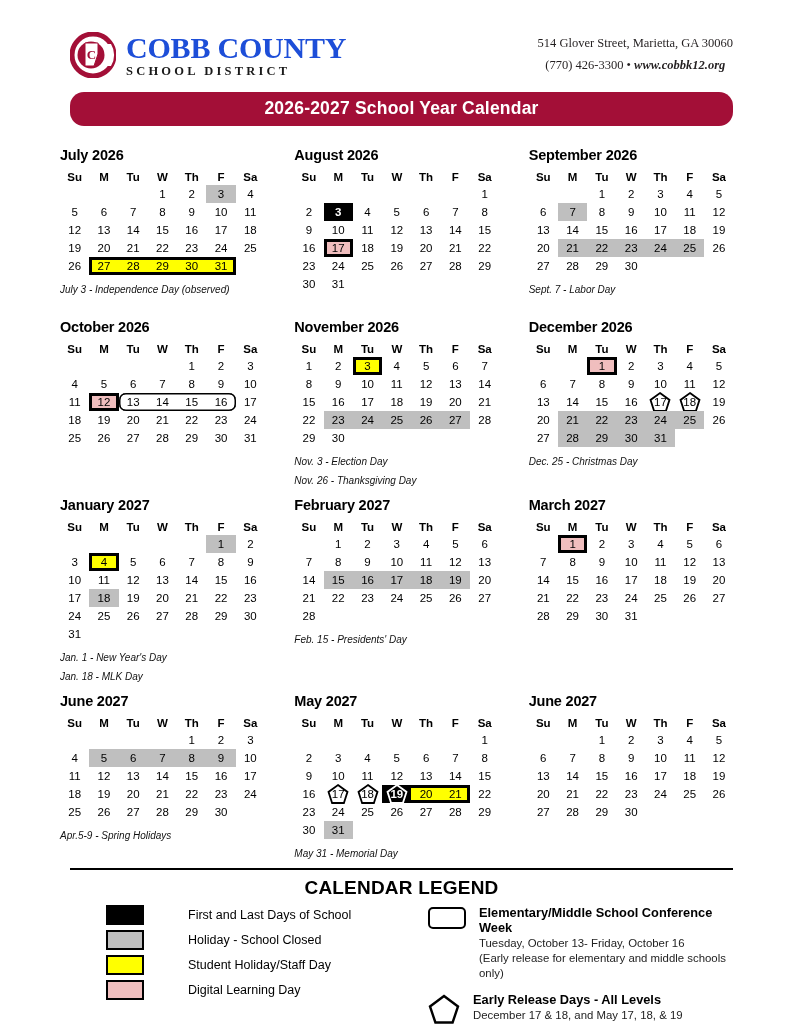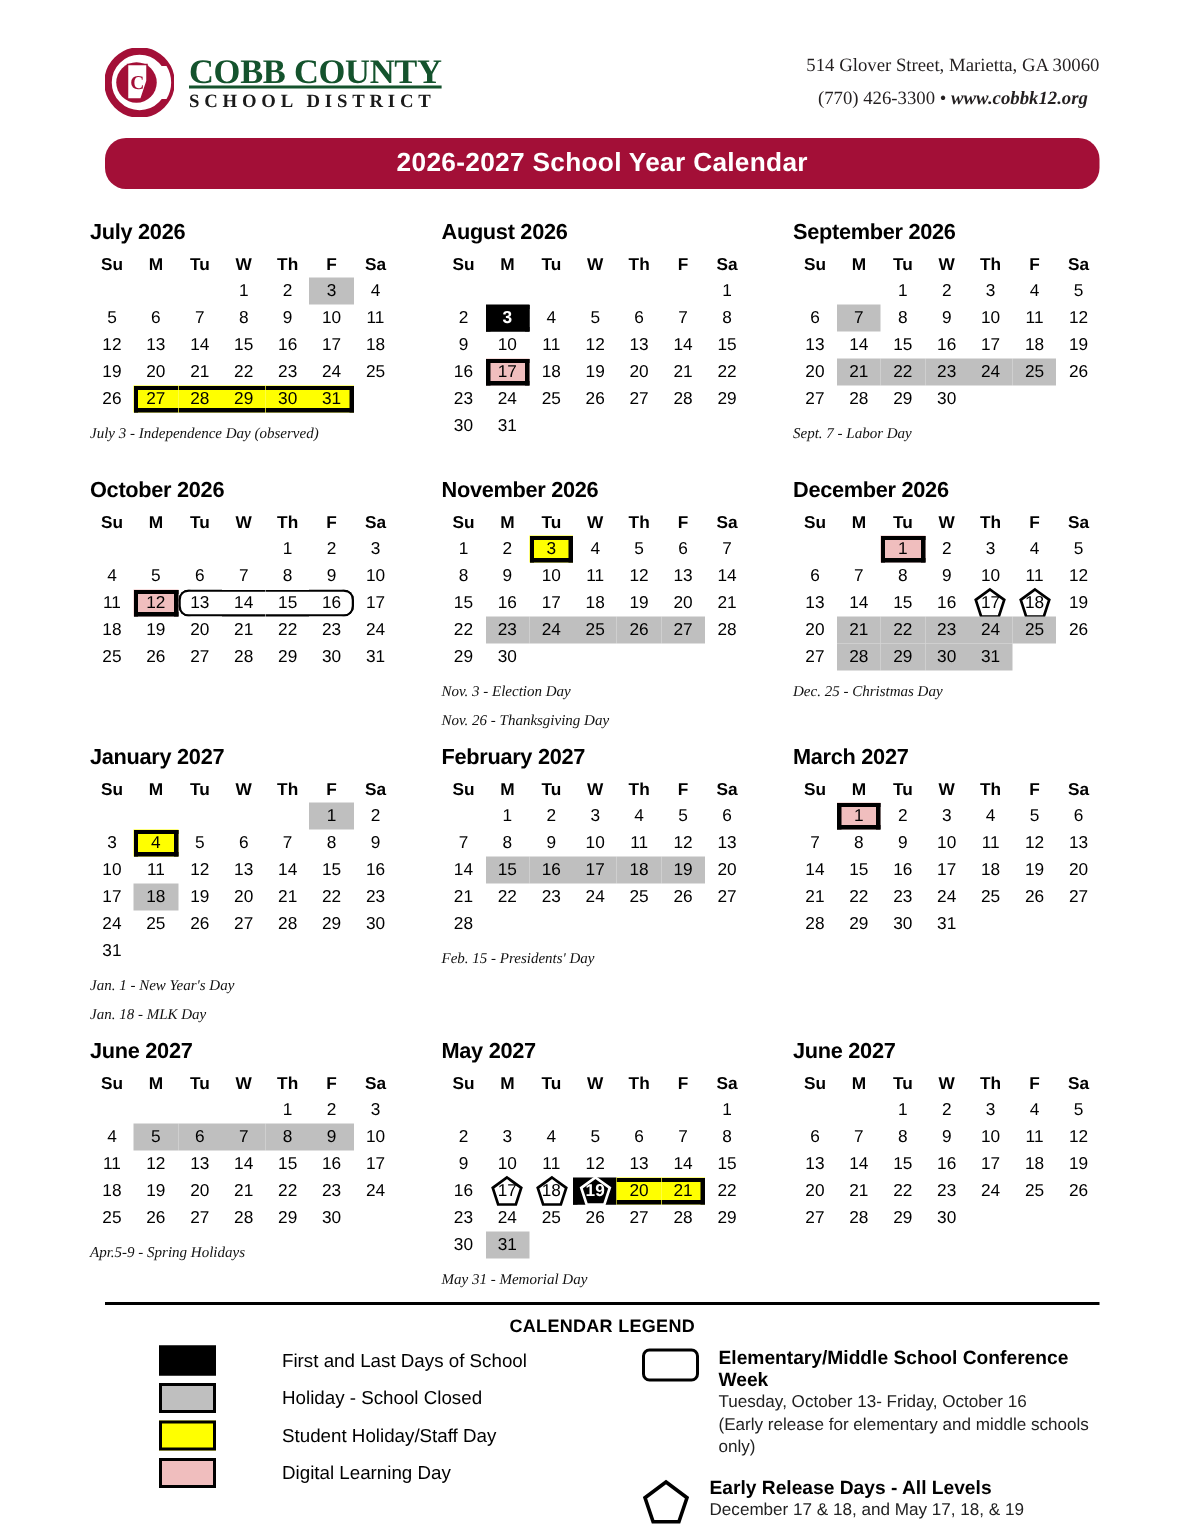--- a/index.html
+++ b/index.html
@@ -12,21 +12,21 @@
     position: relative;
     overflow: hidden;
   }
   .page { width:791px; height:1024px; padding: 26px 30px 10px 30px; position:relative; }
 
   
   .header { display:flex; align-items:center; justify-content:space-between; height:58px; padding: 0 28px 0 40px; }
   .brand { display:flex; align-items:center; gap:10px; }
   .logo-mark { width:46px; height:46px; position:relative; flex:none; }
   .brand-text { display:flex; flex-direction:column; justify-content:center; line-height:1; }
-  .brand-line1 { font-family:"Liberation Serif", serif; font-weight:bold; font-size:23px; color:#14532d; letter-spacing:-0.2px;text-decoration:underline; }
+  .brand-line1 { font-family:"Liberation Serif", serif; font-weight:bold; font-size:30px; color:#1d4ed8; letter-spacing:-0.2px; }
   .brand-line2 { font-family:"Liberation Serif", serif; font-weight:bold; font-size:12.5px; color:#1a1a1a; letter-spacing:3.2px; margin-top:2px; }
   .addr { text-align:center; font-family:"Liberation Serif", serif; font-size:12.5px; color:#231f20; line-height:1.75; }
   .addr .web { font-style:italic; font-weight:bold; }
 
   
   .titlebar {
     margin: 8px 28px 0 40px;
     background: #A30F37; color:#fff;
     text-align:center; font-size:17.5px; font-weight:bold;
     padding:6px 0 7px 0; letter-spacing:0.2px;border-radius:14px;
@@ -57,26 +57,26 @@
   .cf   { box-shadow: inset 0 1.5px 0 0 #000, inset 0 -1.5px 0 0 #000; }
   .cf-l { box-shadow: inset 0 1.5px 0 0 #000, inset 0 -1.5px 0 0 #000, inset 1.5px 0 0 0 #000; border-top-left-radius:7px; border-bottom-left-radius:7px; }
   .cf-r { box-shadow: inset 0 1.5px 0 0 #000, inset 0 -1.5px 0 0 #000, inset -1.5px 0 0 0 #000; border-top-right-radius:7px; border-bottom-right-radius:7px; }
 
   
   .pent { position:absolute; left:50%; top:50%; transform:translate(-50%,-50%); width:22px; height:21px; }
   .pent svg { display:block; width:22px; height:21px; }
   .pent + .num { position:relative; z-index:2; }
   .num { position:relative; z-index:2; }
 
-  .note { font-family:Liberation Serif, serif; font-style:italic; font-size:10px; color:#111; margin-top:3px; line-height:1.55; }
+  .note { font-family:Liberation Sans, sans-serif; font-style:italic; font-size:10px; color:#111; margin-top:3px; line-height:1.55; }
   .notes-block { min-height:10px; margin-top:7px; }
 
   
   .legend { margin: 6px 28px 0 40px; border-top:2.5px solid #000; padding-top:7px; }
-  .legend-title { text-align:center; font-weight:bold; font-size:12px; letter-spacing:0.2px; margin-bottom:6px; }
+  .legend-title { text-align:center; font-weight:bold; font-size:19px; letter-spacing:0.2px; margin-bottom:6px; }
   .legend-cols { display:flex; gap:22px; padding: 0 6px 0 36px; }
   .legend-left { width:300px; }
   .legend-right { flex:1; }
   .lg-row { display:flex; align-items:center; gap:12px; margin-bottom:5px; }
   .swatch { width:38px; height:20px; border:2.5px solid #000; flex:none; }
   .lg-label { font-size:12.5px;margin-left:32px; }
   .lg-row2 { display:flex; gap:13px; margin-bottom:11px; }
   .shape-box { width:38px; height:22px; border:2.5px solid #000; border-radius:5px; flex:none; margin-top:2px; }
   .shape-pent { width:32px; height:30px; flex:none; margin-top:2px; }
   .lg-head { font-size:12.8px; font-weight:bold; line-height:1.25; }

